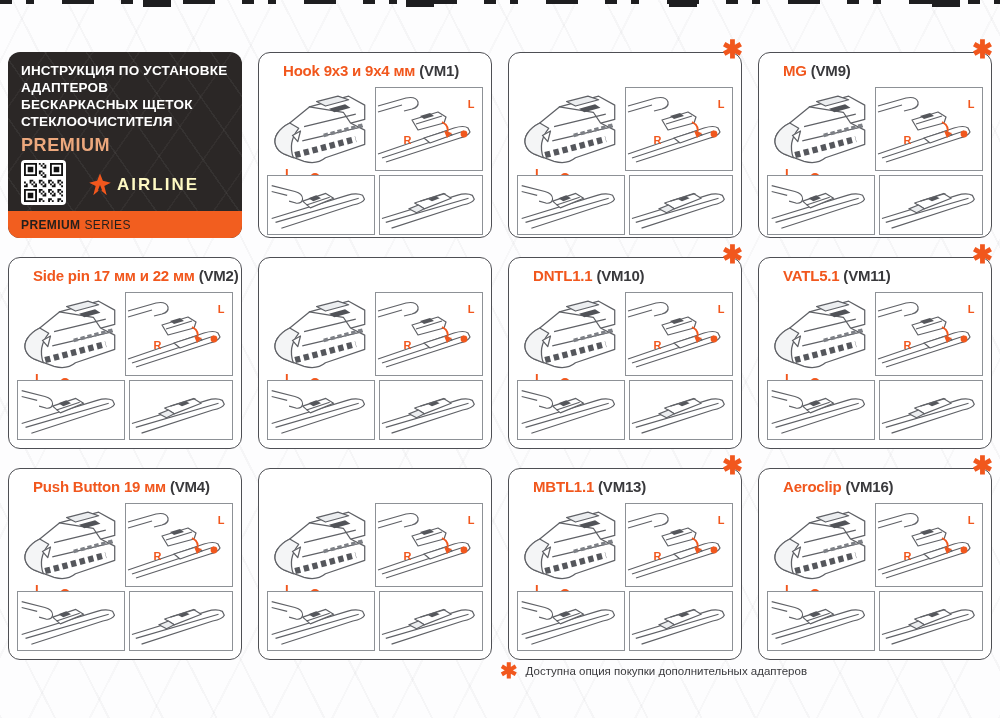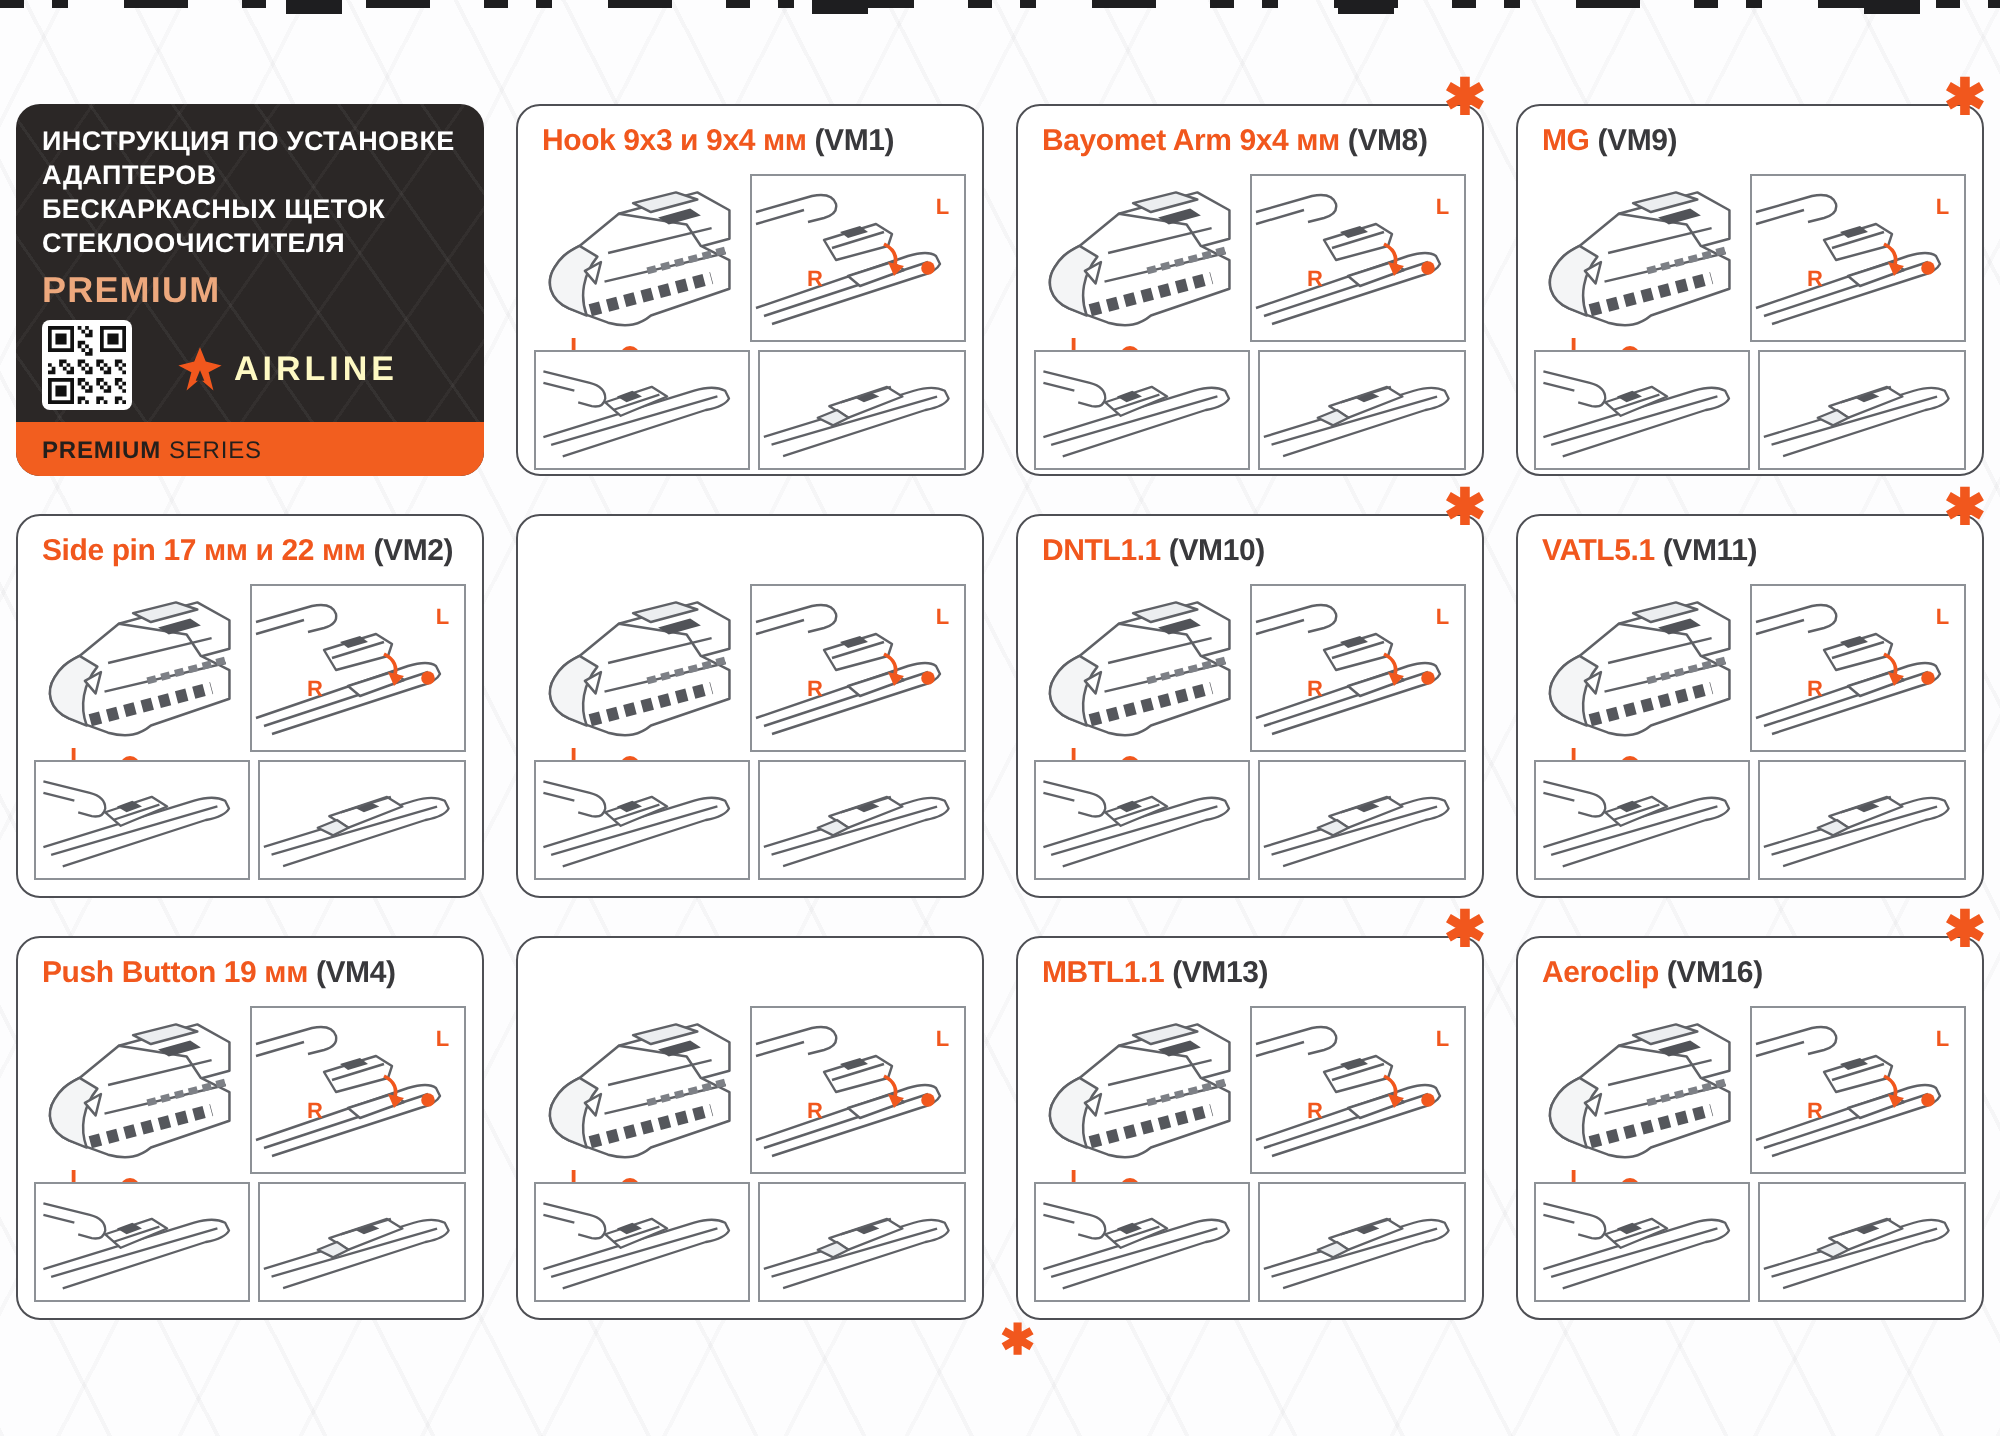--- a/index.html
+++ b/index.html
@@ -57,21 +57,21 @@
     background:#F25E1F; display:flex; align-items:center; padding-left:13px;
     font-size:12px; letter-spacing:.4px; color:#241F1C;
   }
   .hc-bar .b { font-weight:700; margin-right:4px; }
 
   
   .panel {
     position:relative; border-radius:12px; background:#fff; border:1.6px solid #4e4f54;
   }
   .panel-title {
-    position:absolute; top:9px; left:12px; margin:0; white-space:nowrap;
+    position:absolute; top:9px; left:24px; margin:0; white-space:nowrap;
     font-size:15px; font-weight:700; letter-spacing:-.2px;
   }
   .t-orange { color:var(--orange); }
   .t-dark { color:var(--dark); }
   .asterisk {
     position:absolute; top:-16px; right:-2px; color:var(--orange);
     font-size:25px; font-weight:700; line-height:1;
   }
   .hero { position:absolute; left:4px; top:26px; width:116px; height:104px; }
   .hero svg { width:100%; height:100%; display:block; }
@@ -224,24 +224,20 @@
     </div>
     <div class="frame f-br">
       <svg>
           <use href="#art-step3"></use>
         </svg>
     </div>
   </section>
 
   <section class="panel">
     <span class="asterisk">✱</span>
-    <h2 class="panel-title">
-      <span class="t-orange">Bayomet Arm 9x4 мм </span>
-      <span class="t-dark">(VM8)</span>
-    </h2>
     <div class="hero">
       <svg>
           <use href="#art-hero"></use>
         </svg>
       <span class="lbl lbl-r">R</span>
       <span class="lbl lbl-l">L</span>
       <span class="dot"></span>
     </div>
     <div class="frame f-tr">
       <svg>
@@ -547,13 +543,14 @@
     <div class="frame f-br">
       <svg>
           <use href="#art-step3"></use>
         </svg>
     </div>
   </section>
 </div>
 
 <div class="footnote">
   <span class="fn-star">✱</span>
+  <span class="fn-text">Доступна опция покупки дополнительных адаптеров</span>
 </div>
 
 </body></html>

